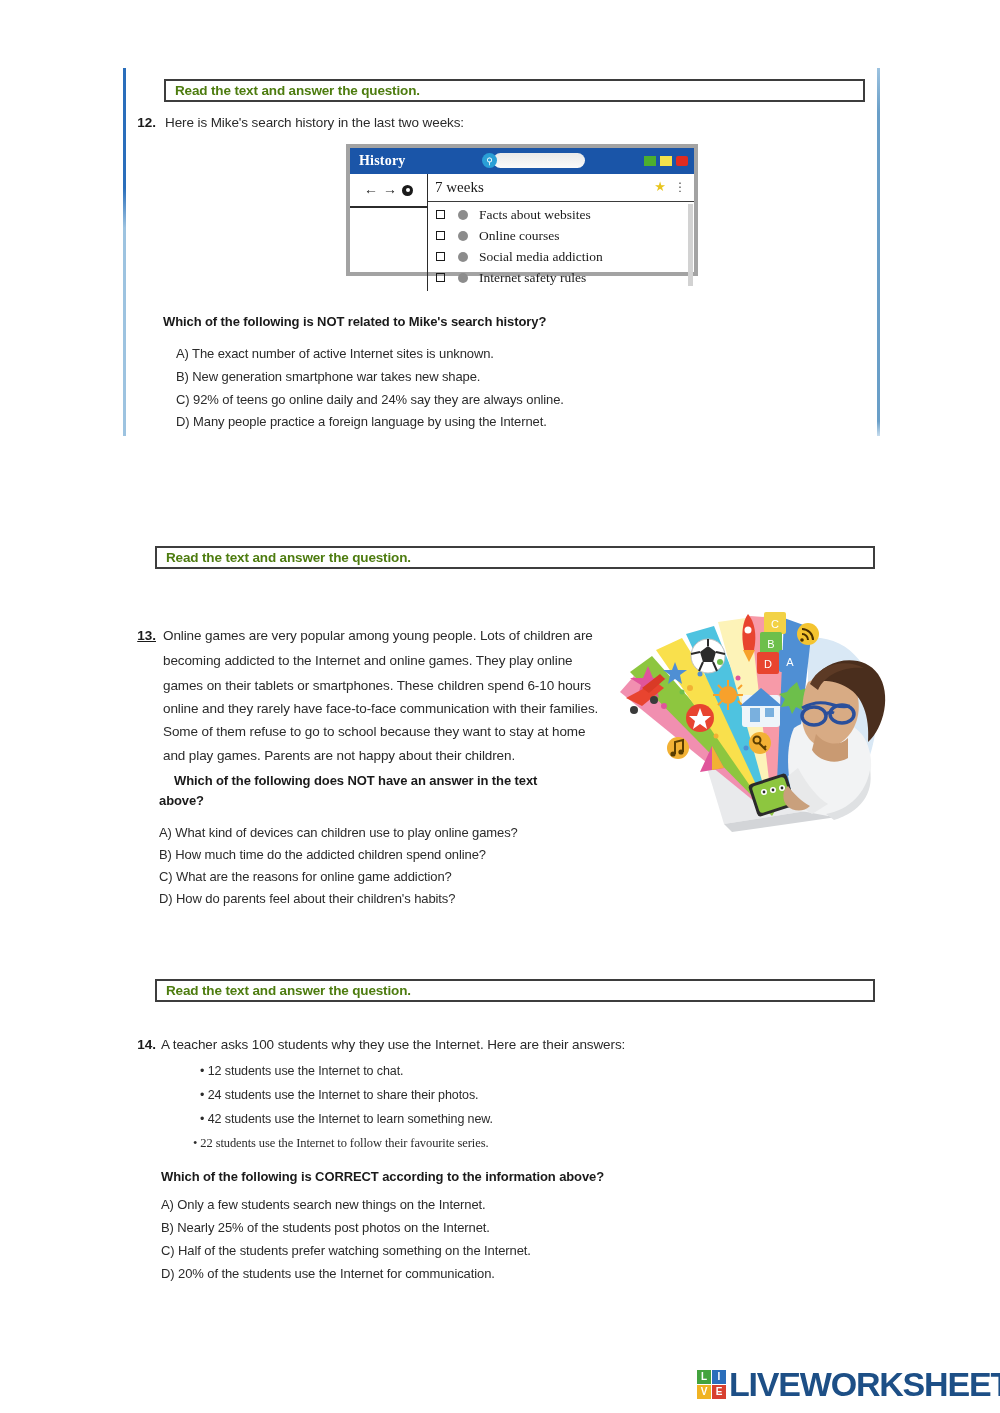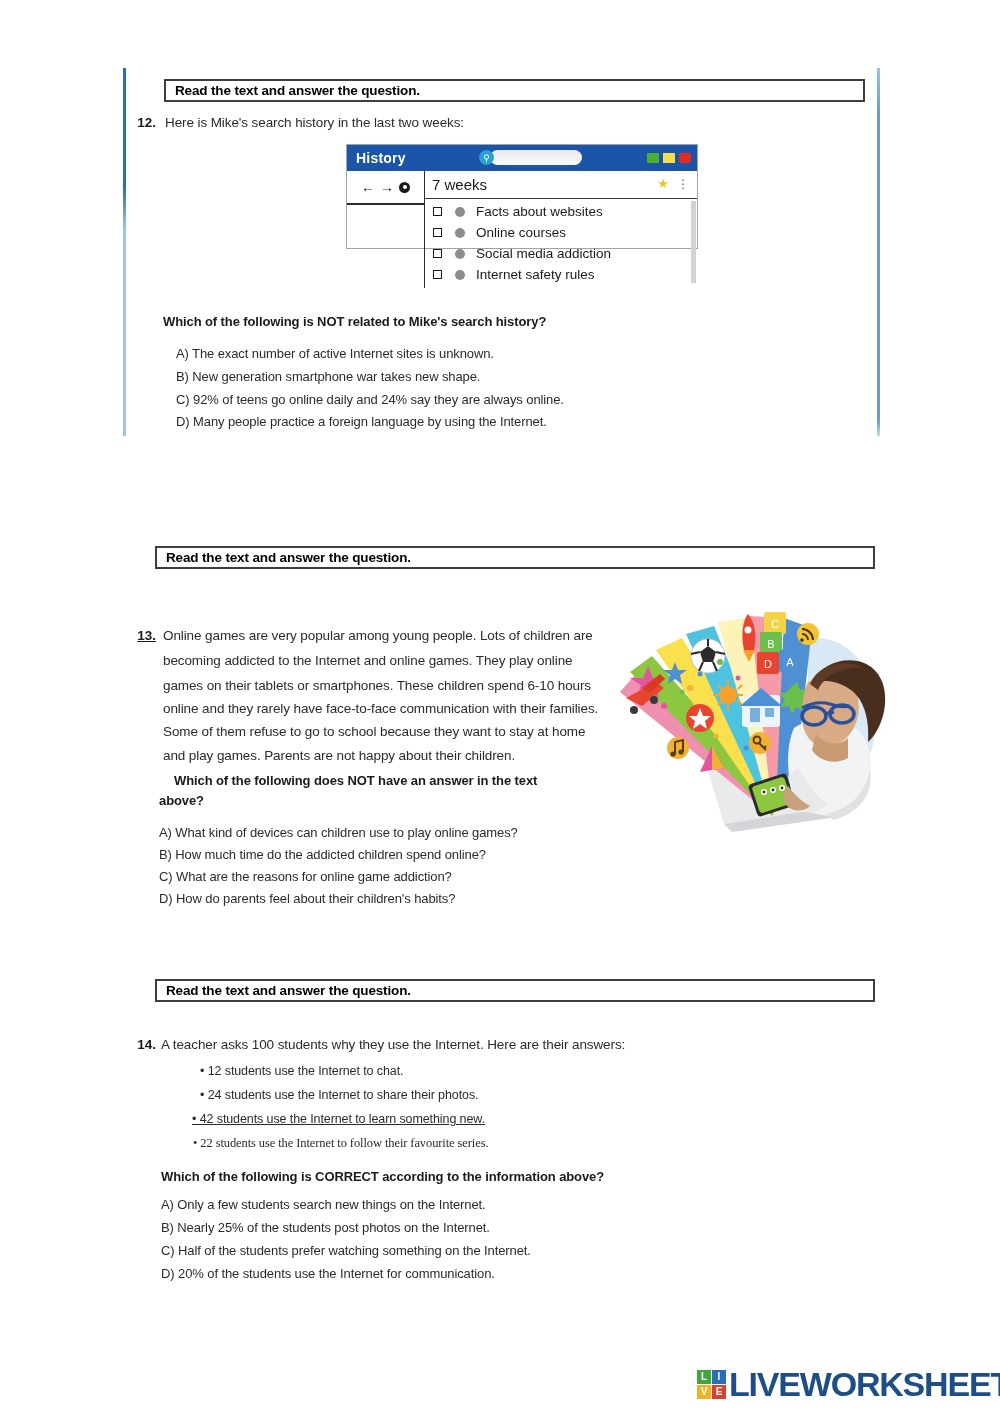--- a/index.html
+++ b/index.html
@@ -32,21 +32,21 @@
     border: 2px solid #3d3d3d;
     background: #ffffff;
     display: flex;
     align-items: center;
     padding-left: 9px;
   }
   .banner span {
     font-size: 13.5px;
     font-weight: bold;
     letter-spacing: -0.15px;
-    color: #000000;
+    color: #4d7c0f;
   }
 
   #banner-12 { left: 164px; top: 79px;  width: 701px; height: 23px; }
   #banner-13 { left: 155px; top: 546px; width: 720px; height: 23px; }
   #banner-14 { left: 155px; top: 979px; width: 720px; height: 23px; }
 
   
   .qnum {
     position: absolute;
     font-size: 13.5px;
@@ -81,23 +81,24 @@
     font-size: 12.5px;
     color: #2b2b2b;
     letter-spacing: -0.1px;
     white-space: nowrap;
   }
 
   
   .hist {
     position: absolute;
     left: 346px; top: 144px;
-    width: 352px; height: 105px;
+    width: 352px; height: 132px;
     background: #ffffff;
-    border: 1px solid #a3a3a3;
+    border: 4px solid #a3a3a3;
+    font-family: Liberation Serif, serif;
   }
   .hist-titlebar {
     height: 26px;
     background: #1a55a8;
     display: flex;
     align-items: center;
     position: relative;
   }
   .hist-title {
     color: #ffffff;
@@ -458,21 +459,21 @@
 
   <div class="banner" id="banner-14">
     <span>Read the text and answer the question.</span>
   </div>
 
   <div class="qnum" style="left:132px; top:1037px;">14.</div>
   <div class="qstem" style="left:161px; top:1037px;">A teacher asks 100 students why they use the Internet. Here are their answers:</div>
 
   <div class="bullet" style="left:200px; top:1064px;">• 12 students use the Internet to chat.</div>
   <div class="bullet" style="left:200px; top:1088px;">• 24 students use the Internet to share their photos.</div>
-  <div class="bullet" style="left:192px; top:1112px;text-decoration:underline;">• 42 students use the Internet to learn something new.</div>
+  <div class="bullet" style="left:200px; top:1112px;">• 42 students use the Internet to learn something new.</div>
   <div class="bullet" style="left:193px; top:1136px;font-family:Liberation Serif, serif;">• 22 students use the Internet to follow their favourite series.</div>
 
   <div class="qprompt" style="left:161px; top:1167px;">Which of the following is CORRECT according to the information above?</div>
 
   <div class="opt" style="left:161px; top:1197px;">A) Only a few students search new things on the Internet.</div>
   <div class="opt" style="left:161px; top:1220px;">B) Nearly 25% of the students post photos on the Internet.</div>
   <div class="opt" style="left:161px; top:1243px;">C) Half of the students prefer watching something on the Internet.</div>
   <div class="opt" style="left:161px; top:1266px;">D) 20% of the students use the Internet for communication.</div>
 
   <div class="lw">

